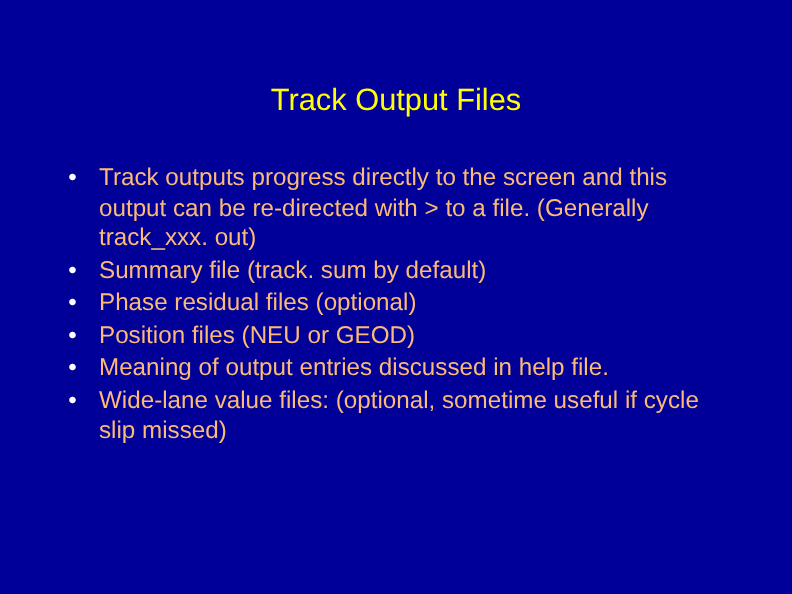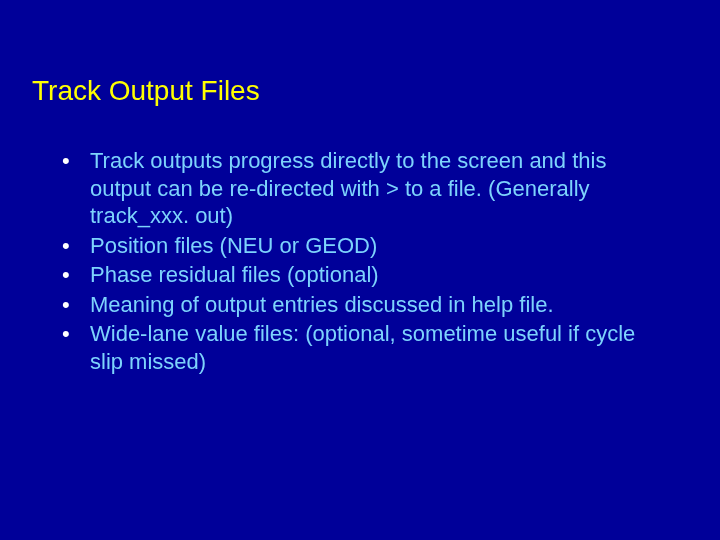--- a/index.html
+++ b/index.html
@@ -14,29 +14,28 @@
   .slide {
     position: relative;
     width: 720px;
     height: 540px;
     box-sizing: border-box;
     padding: 0;
   }
   .title {
     color: #ffff00;
     font-size: 28px;
-    text-align: left;
+    text-align: center;
     margin-top: 75px;
     margin-bottom: 40px;
     font-weight: normal;
-    padding-left: 32px;
   }
   .content {
     margin: 0 56px 0 56px;
-    color: #7dd3fc;
+    color: #fdba74;
   }
   ul.bullets {
     list-style: none;
     padding: 0;
     margin: 0;
   }
   ul.bullets > li {
     position: relative;
     font-size: 22px;
     line-height: 1.25;
@@ -55,20 +54,21 @@
 </head>
 <body>
 
 <div class="slide">
 
   <h1 class="title">Track Output Files</h1>
 
   <div class="content">
     <ul class="bullets">
       <li>Track outputs progress directly to the screen and this output can be re-directed with &gt; to a file.  (Generally track_xxx. out)</li>
+      <li>Summary file (track. sum by default)</li>
+      <li>Phase residual files (optional)</li>
       <li>Position files (NEU or GEOD)</li>
-      <li>Phase residual files (optional)</li>
       <li>Meaning of output entries discussed in help file.</li>
       <li>Wide-lane value files: (optional, sometime useful if cycle slip missed)</li>
     </ul>
   </div>
 
 </div>
 
 </body></html>

